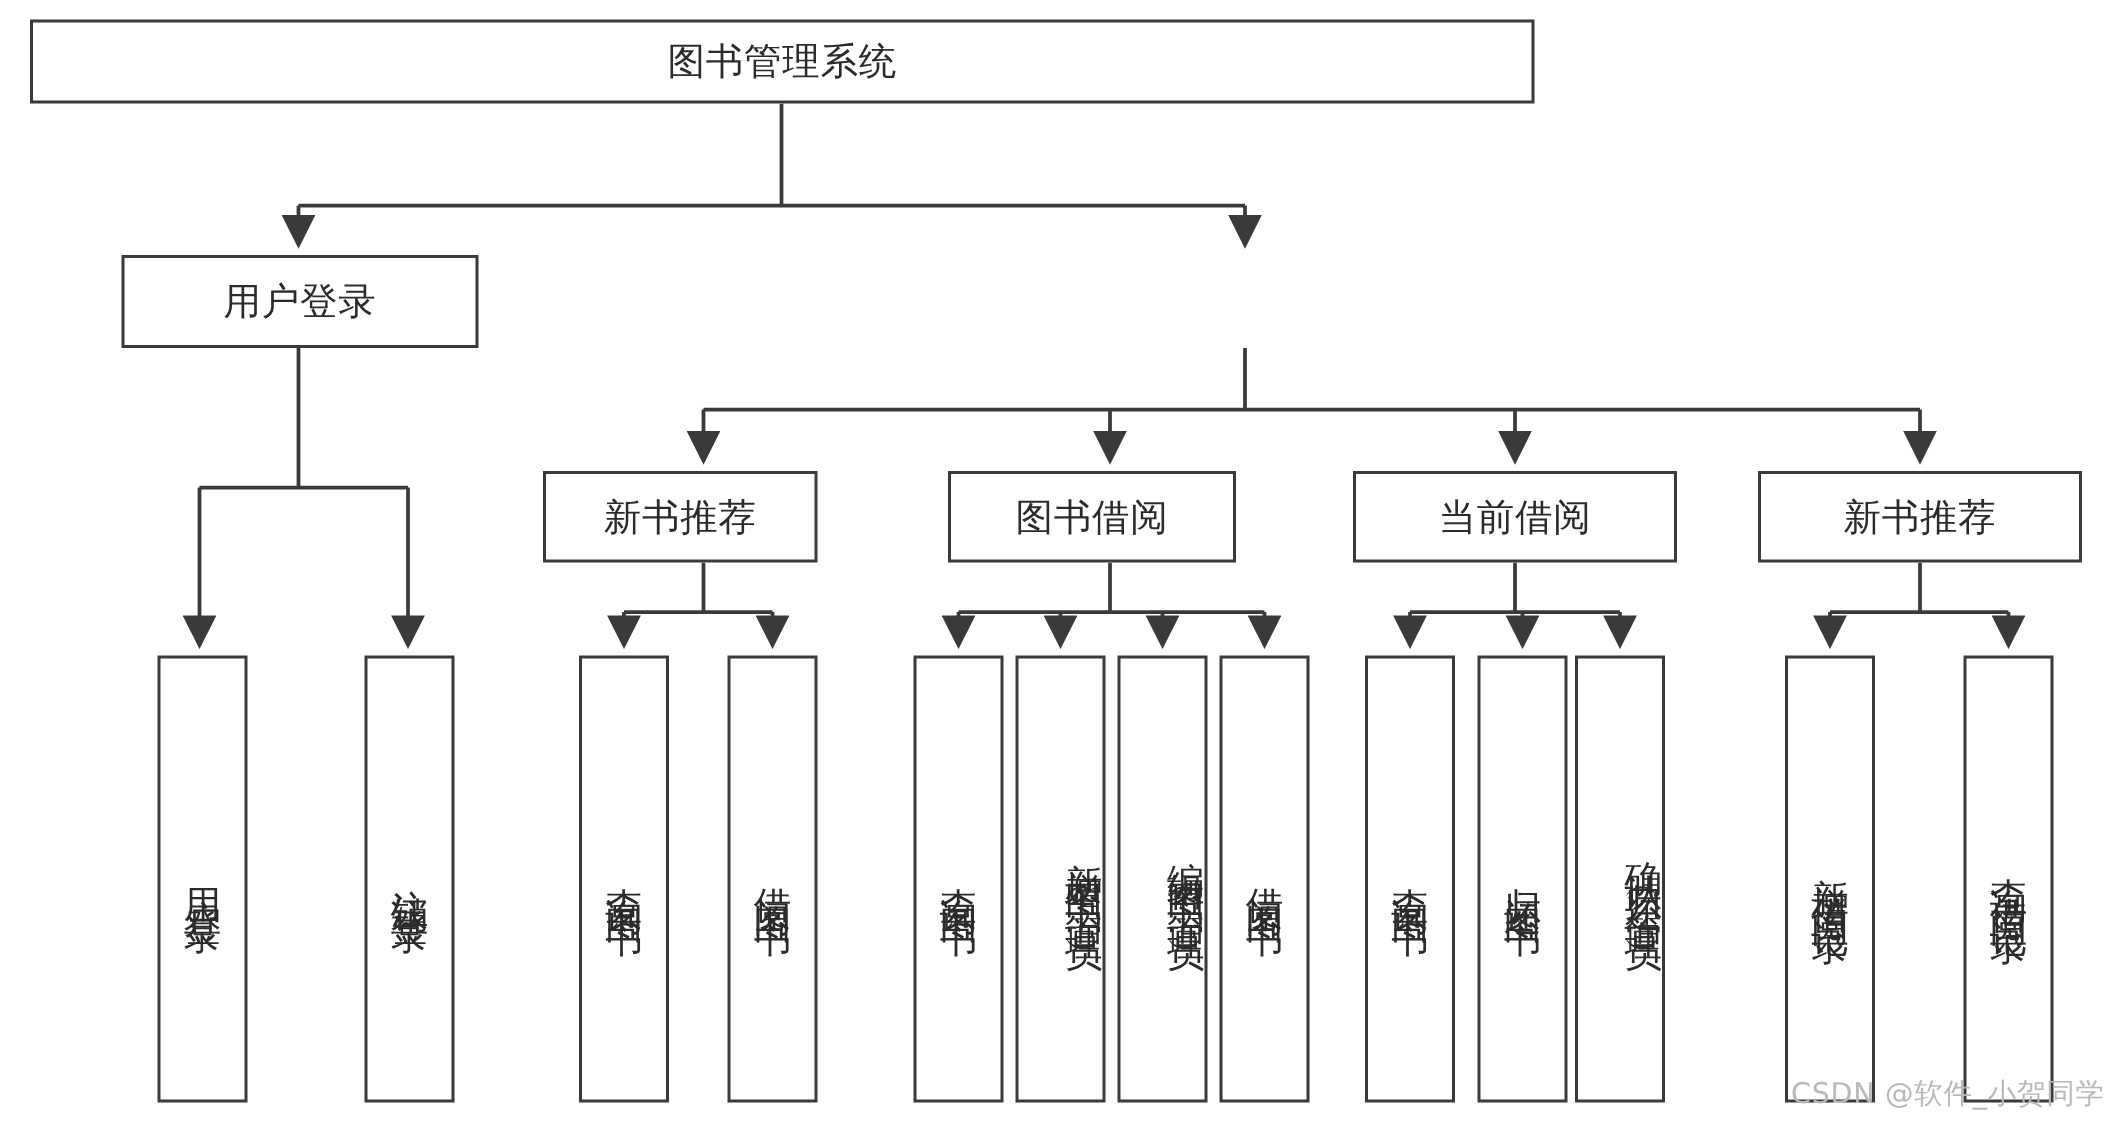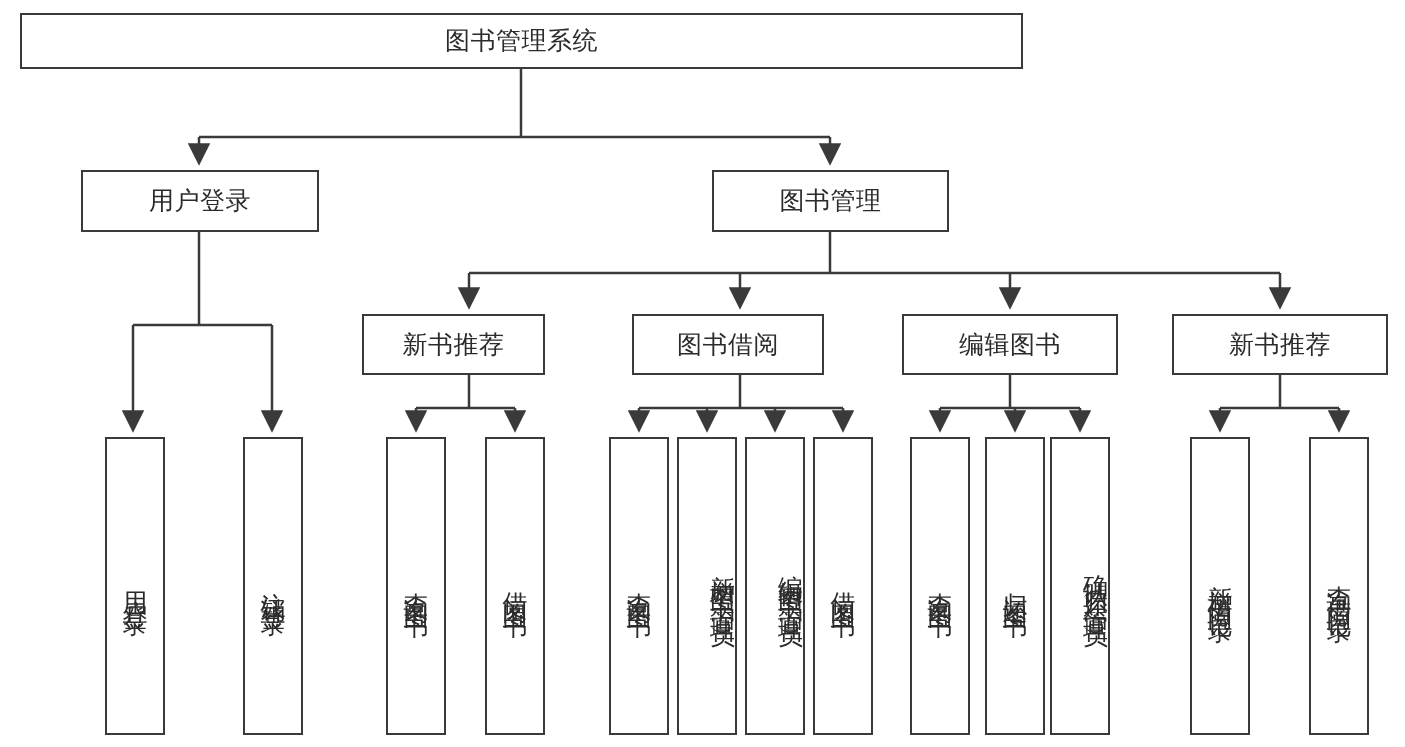--- a/index.html
+++ b/index.html
@@ -122,45 +122,43 @@
     </g>
   </svg>
 
   <div class="node node-h" id="node-title" style="left: 20px; top: 13px; width: 1003px; height: 56px;">
     <span>图书管理系统</span>
   </div>
 
   <div class="node node-h" id="node-l2-0" style="left: 81px; top: 170px; width: 238px; height: 62px;">
     <span>用户登录</span>
   </div>
-  <div class="node node-h" id="node-l2-1" style="left: 712px; top: 170px; width: 237px; height: 62px;">
-    <span>图书管理</span>
-  </div>
 
   <div class="node node-h" id="node-l3-0" style="left: 362px; top: 314px; width: 183px; height: 61px;">
     <span>新书推荐</span>
   </div>
   <div class="node node-h" id="node-l3-1" style="left: 632px; top: 314px; width: 192px; height: 61px;">
     <span>图书借阅</span>
   </div>
   <div class="node node-h" id="node-l3-2" style="left: 902px; top: 314px; width: 216px; height: 61px;">
-    <span>编辑图书</span>
+    <span>当前借阅</span>
   </div>
   <div class="node node-h" id="node-l3-3" style="left: 1172px; top: 314px; width: 216px; height: 61px;">
     <span>新书推荐</span>
   </div>
 
   <div class="node node-v align-mid" id="node-leaf-0" style="left: 105px; top: 437px; width: 60px; height: 298px;">用户登录</div>
   <div class="node node-v align-mid" id="node-leaf-1" style="left: 243px; top: 437px; width: 60px; height: 298px;">注销登录</div>
   <div class="node node-v align-mid" id="node-leaf-2" style="left: 386px; top: 437px; width: 60px; height: 298px;">查询图书</div>
   <div class="node node-v align-mid" id="node-leaf-3" style="left: 485px; top: 437px; width: 60px; height: 298px;">借阅图书</div>
   <div class="node node-v align-mid" id="node-leaf-4" style="left: 609px; top: 437px; width: 60px; height: 298px;">查询图书</div>
   <div class="node node-v align-top" id="node-leaf-5" style="left: 677px; top: 437px; width: 60px; height: 298px;">新增图书（管理员）</div>
   <div class="node node-v align-top" id="node-leaf-6" style="left: 745px; top: 437px; width: 60px; height: 298px;">编辑图书（管理员）</div>
   <div class="node node-v align-mid" id="node-leaf-7" style="left: 813px; top: 437px; width: 60px; height: 298px;">借阅图书</div>
   <div class="node node-v align-mid" id="node-leaf-8" style="left: 910px; top: 437px; width: 60px; height: 298px;">查询图书</div>
   <div class="node node-v align-mid" id="node-leaf-9" style="left: 985px; top: 437px; width: 60px; height: 298px;">归还图书</div>
   <div class="node node-v align-top" id="node-leaf-10" style="left: 1050px; top: 437px; width: 60px; height: 298px;">确认归还（管理员）</div>
   <div class="node node-v align-mid" id="node-leaf-11" style="left: 1190px; top: 437px; width: 60px; height: 298px;">新增借阅记录</div>
   <div class="node node-v align-mid" id="node-leaf-12" style="left: 1309px; top: 437px; width: 60px; height: 298px;">查询借阅记录</div>
 
+  <div class="watermark" id="watermark" style="left: 1194px; top: 716px;">CSDN @软件_小贺同学</div>
 
 </div>
 
 </body></html>

